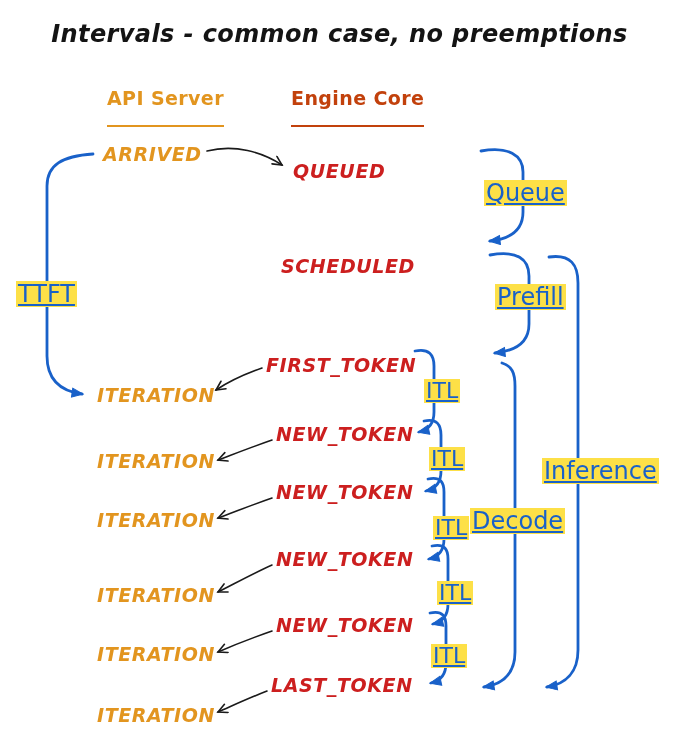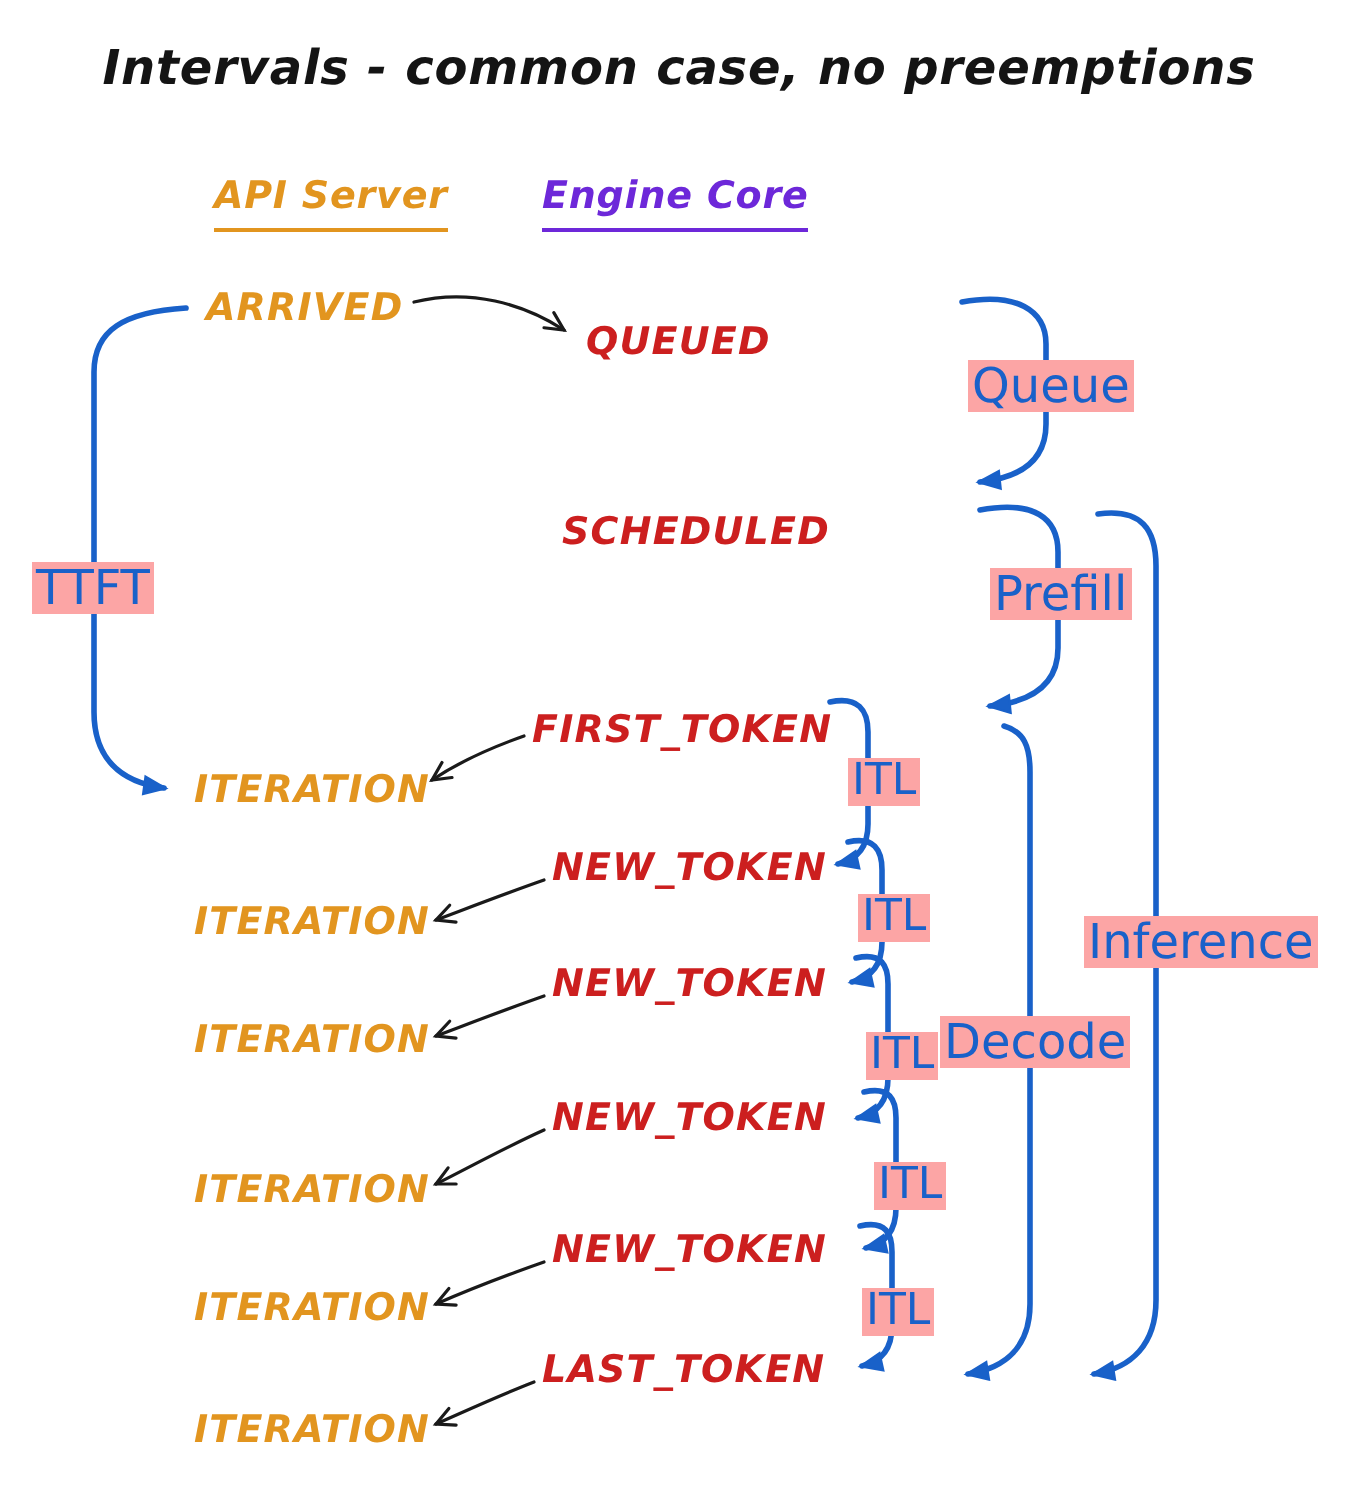--- a/index.html
+++ b/index.html
@@ -17,48 +17,48 @@
     font-size:24px;
     font-weight:700;
     font-style:italic;
     color:#141414;
     letter-spacing:0.4px;
   }
   .col-header{
     position:absolute;
     font-size:19px;
     font-weight:700;
-    font-style:italic;
-    padding-bottom:5px;
+    padding-bottom:16px;
     border-bottom:2px solid currentColor;
     letter-spacing:0.4px;
   }
   .hdr-api{left:107px;top:87px;color:#E2951F;}
-  .hdr-engine{left:271px;top:87px;color:#6d28d9;}
+  .hdr-engine{left:291px;top:87px;color:#c2410c;}
   .event{
     position:absolute;
     font-size:19px;
     font-weight:700;
     font-style:italic;
     letter-spacing:0.6px;
     white-space:nowrap;
     z-index:2;
   }
   .ev-orange{color:#E2951F;}
   .ev-red{color:#CC1F1F;}
   .interval-label{
     position:absolute;
     color:#1961C9;
     font-size:24px;
     font-weight:400;
     white-space:nowrap;
     z-index:3;
-    background:#fca5a5;
+    background:#fde047;
     padding:0 2px;
     line-height:1.1;
+    text-decoration:underline;
   }
   .itl{font-size:22px;}
   svg.connectors{
     position:absolute;
     left:0;top:0;
     width:679px;height:750px;
     z-index:1;
     pointer-events:none;
   }
   .stroke-black{stroke:#1a1a1a;stroke-width:1.6;fill:none;stroke-linecap:round;}

